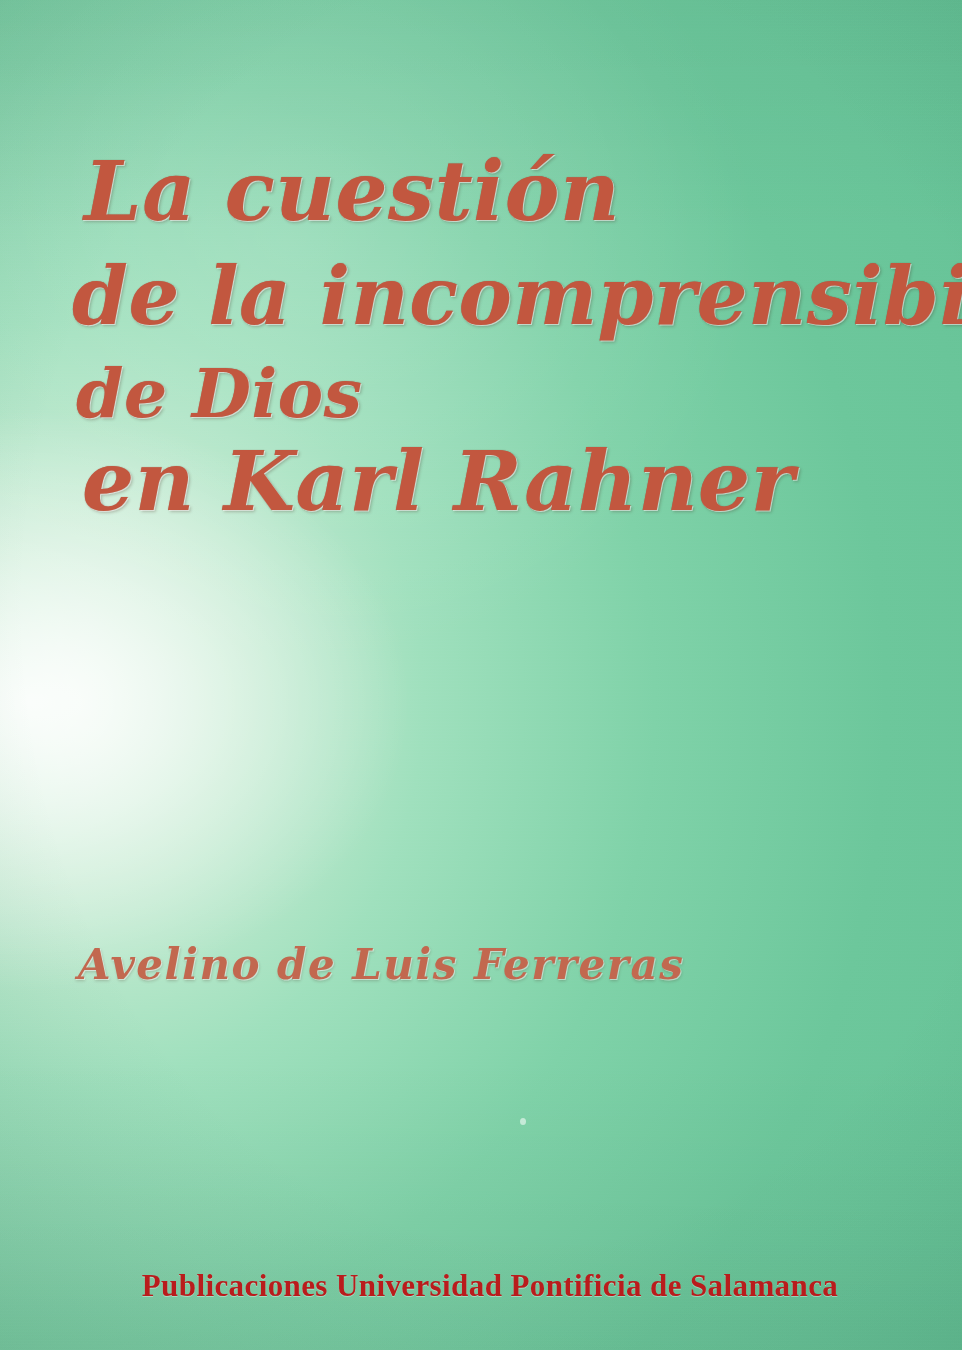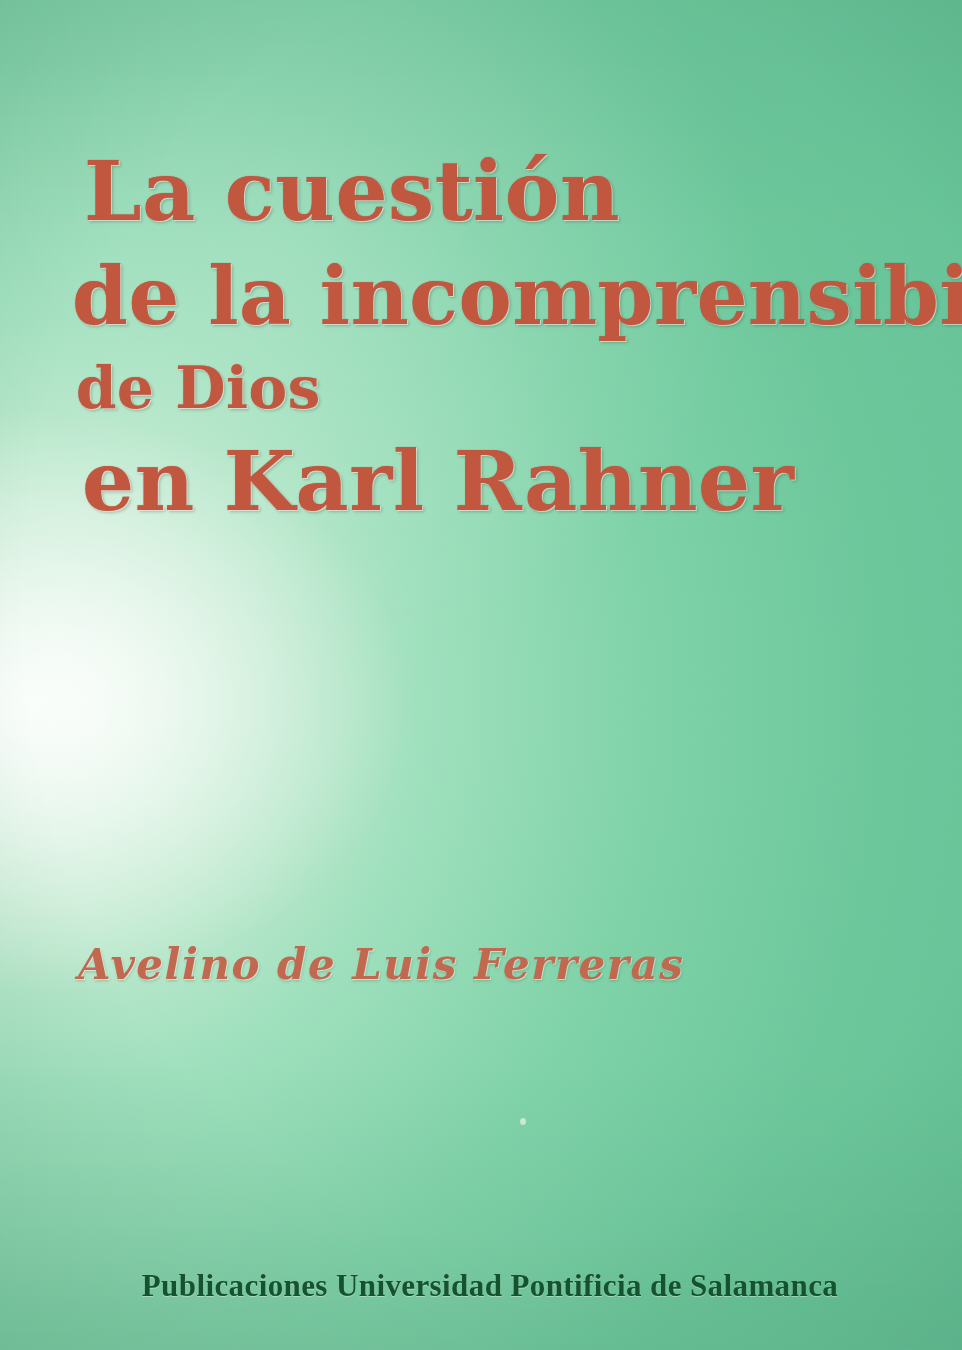--- a/index.html
+++ b/index.html
@@ -55,34 +55,35 @@
 
   
   .title-block {
     position: absolute;
     left: 72px;
     top: 150px;
     width: 840px;
   }
   .title-line {
     font-family: "DejaVu Serif", "Liberation Serif", serif;
+    font-style: italic;
     font-weight: 700;
     color: #c2573f;
     letter-spacing: 0.5px;
     line-height: 1.02;
     white-space: nowrap;
     text-shadow:
       1px 1px 0 rgba(255,255,255,0.55),
       2px 2px 3px rgba(60,30,20,0.25),
       0 0 1px rgba(140,50,35,0.55);
   }
   .title-line.l1 { font-size: 82px; margin-left: 12px; }
   .title-line.l2 { font-size: 80px; margin-left: 0px; margin-top: 22px; }
-  .title-line.l3 { font-size: 58px; margin-left: 4px; margin-top: 22px; }
-  .title-line.l4 { font-size: 82px; margin-left: 10px; margin-top: 22px; }
+  .title-line.l3 { font-size: 68px; margin-left: 4px; margin-top: 22px; }
+  .title-line.l4 { font-size: 82px; margin-left: 10px; margin-top: 11px; }
 
   
   .author {
     position: absolute;
     left: 78px;
     top: 940px;
     width: 760px;
     font-family: "DejaVu Serif", "Liberation Serif", serif;
     font-style: italic;
     font-weight: 700;
@@ -100,21 +101,21 @@
     position: absolute;
     left: 0;
     right: 0;
     top: 1268px;
     text-align: center;
     padding-left: 18px;
     font-family: "Liberation Serif", serif;
     font-weight: 700;
     font-size: 31px;
     letter-spacing: 0.4px;
-    color: #14532d;
+    color: #b91c1c;
     text-shadow: 0 1px 0 rgba(255,255,255,0.35);
   }
 
   
   .speck {
     position: absolute;
     left: 520px;
     top: 1118px;
     width: 6px;
     height: 7px;

